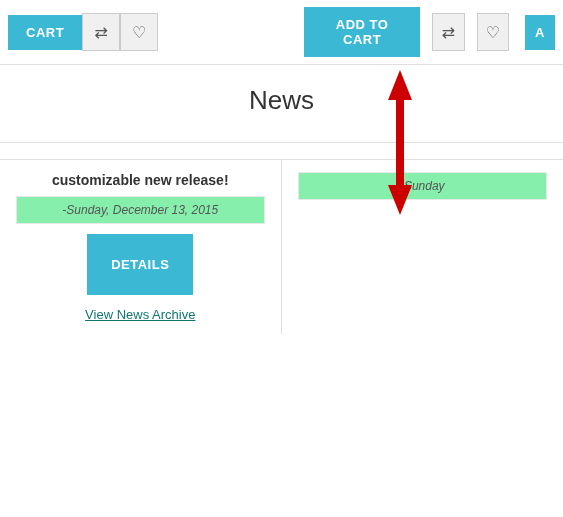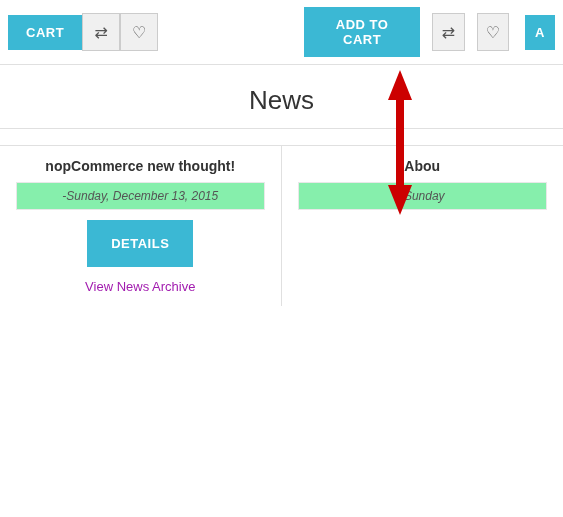--- a/index.html
+++ b/index.html
@@ -85,21 +85,21 @@
       padding: 20px 0 10px 0;
       position: relative;
     }
 
     .news-title {
       text-align: center;
       font-size: 26px;
       font-weight: normal;
       color: #333;
       margin-bottom: 16px;
-      padding-bottom: 12px;
+      padding-bottom: 26px;
       border-bottom: 1px solid #e0e0e0;
     }
 
     .news-grid {
       display: flex;
       border-top: 1px solid #e0e0e0;
     }
 
     .news-item {
       flex: 0 0 50%;
@@ -138,37 +138,38 @@
       text-align: justify;
       margin-bottom: 14px;
     }
 
     .btn-details {
       display: block;
       margin: 0 auto 12px auto;
       background: #3bb8d4;
       color: #fff;
       border: none;
-      padding: 16px 24px;
+      padding: 23px 24px;
       font-size: 13px;
       font-weight: bold;
       cursor: pointer;
       text-transform: uppercase;
       letter-spacing: 0.5px;
       width: fit-content;
     }
 
     .view-archive {
       text-align: center;
       font-size: 13px;
       margin-top: 4px;
     }
 
     .view-archive a {
-      color: #a21caf;
+      color: #0f766e;
+      text-decoration: underline;
       cursor: pointer;
     }
 
     
     .arrow-svg {
       display: block;
     }
   </style>
 </head>
 <body>
@@ -214,30 +215,29 @@
       <polygon points="20,145 8,115 32,115" fill="#cc0000"></polygon>
     </svg>
   </div>
 
   <div class="news-section">
     <h2 class="news-title">News</h2>
 
     <div class="news-grid">
 
       <div class="news-item">
-        <div class="news-item-title">nopCommerce new thought!</div>
+        <div class="news-item-title">customizable new release!</div>
         <div class="news-date">-Sunday, December 13, 2015</div>
         <button class="btn-details">DETAILS</button>
         <div class="view-archive">
           <a>View News Archive</a>
         </div>
       </div>
 
       <div class="news-item">
-        <div class="news-item-title">Abou</div>
         <div class="news-date">-Sunday</div>
         <button class="btn-details" style="visibility:hidden;">DETAILS</button>
       </div>
 
     </div>
   </div>
 
 </div>
 
 </body></html>

